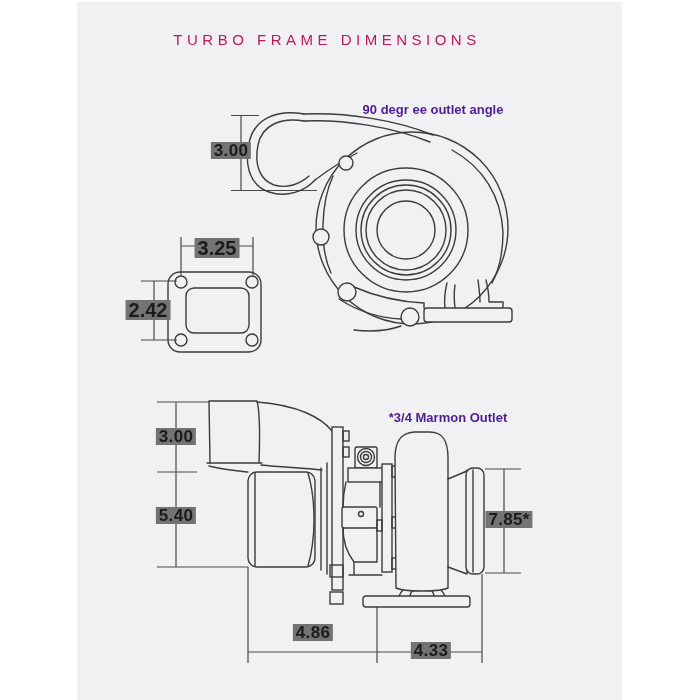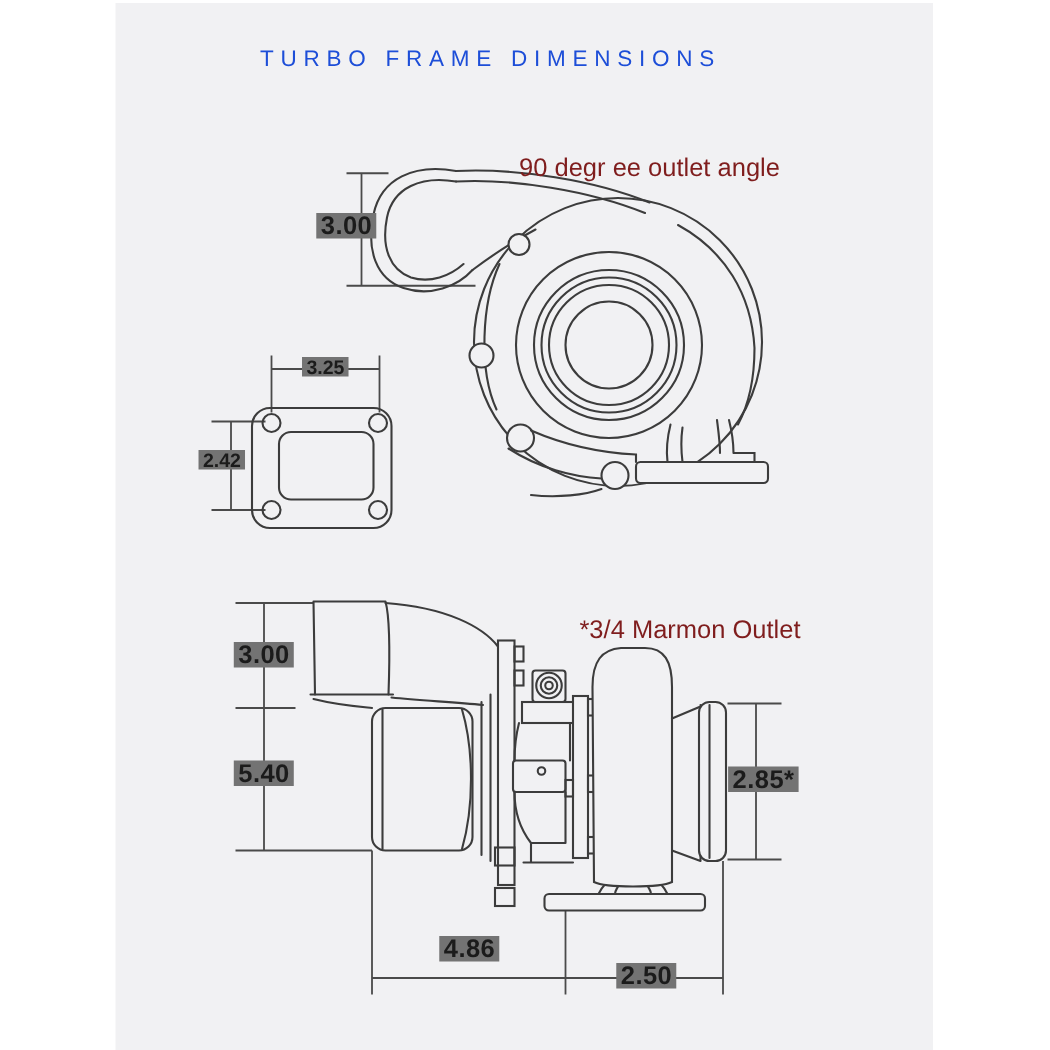--- a/index.html
+++ b/index.html
@@ -1,23 +1,23 @@
 <!DOCTYPE html>
 <html><head>
 <meta charset="utf-8">
 <style>
   html,body{margin:0;padding:0;background:#ffffff;}
   body{width:700px;height:700px;position:relative;font-family:"Liberation Sans",sans-serif;overflow:hidden;}
   .panel{position:absolute;left:77px;top:2px;width:545px;height:698px;background:#f1f1f3;}
   svg{position:absolute;left:0;top:0;}
   .lbl{position:absolute;transform:translateX(-50%);white-space:nowrap;color:#1b1b1b;background:#737373;padding:0 3px;line-height:1;}
   .dim{font-weight:700;font-size:17px;letter-spacing:0.3px;}
-  .dim-sm{font-weight:700;font-size:13px;}
-  .note{font-size:17px;font-weight:400;color:#7f1d1d;background:transparent;}
-  .title{position:absolute;transform:translateX(-50%);white-space:nowrap;color:#1d4ed8;font-size:15px;letter-spacing:4.5px;font-weight:400;}
+  .dim-sm{font-weight:700;font-size:20px;}
+  .note{font-size:13px;font-weight:700;color:#4c1d95;background:transparent;}
+  .title{position:absolute;transform:translateX(-50%);white-space:nowrap;color:#be185d;font-size:15px;letter-spacing:4.5px;font-weight:400;}
 </style>
 </head>
 <body>
 
 <div class="panel"></div>
 
 <svg width="700" height="700" viewBox="0 0 700 700">
 
   <g stroke="#4a4a4a" stroke-width="1.2" fill="none">
 
@@ -122,18 +122,18 @@
 </svg>
 
 <div class="title" style="left:327px;top:31px;">TURBO FRAME DIMENSIONS</div>
 
 <div class="lbl note" style="left:433px;top:103px;">90 degr ee outlet angle</div>
 <div class="lbl dim" style="left:231px;top:142px;">3.00</div>
 
 <div class="lbl dim-sm" style="left:217px;top:238px;">3.25</div>
 <div class="lbl dim-sm" style="left:148px;top:300px;">2.42</div>
 
-<div class="lbl note" style="left:460px;top:411px;">*3/4 Marmon Outlet</div>
+<div class="lbl note" style="left:448px;top:411px;">*3/4 Marmon Outlet</div>
 <div class="lbl dim" style="left:176px;top:428px;">3.00</div>
 <div class="lbl dim" style="left:176px;top:507px;">5.40</div>
-<div class="lbl dim" style="left:509px;top:511px;">2.85*</div>
+<div class="lbl dim" style="left:509px;top:511px;">7.85*</div>
 <div class="lbl dim" style="left:313px;top:624px;">4.86</div>
-<div class="lbl dim" style="left:431px;top:642px;">2.50</div>
+<div class="lbl dim" style="left:431px;top:642px;">4.33</div>
 
 </body></html>

